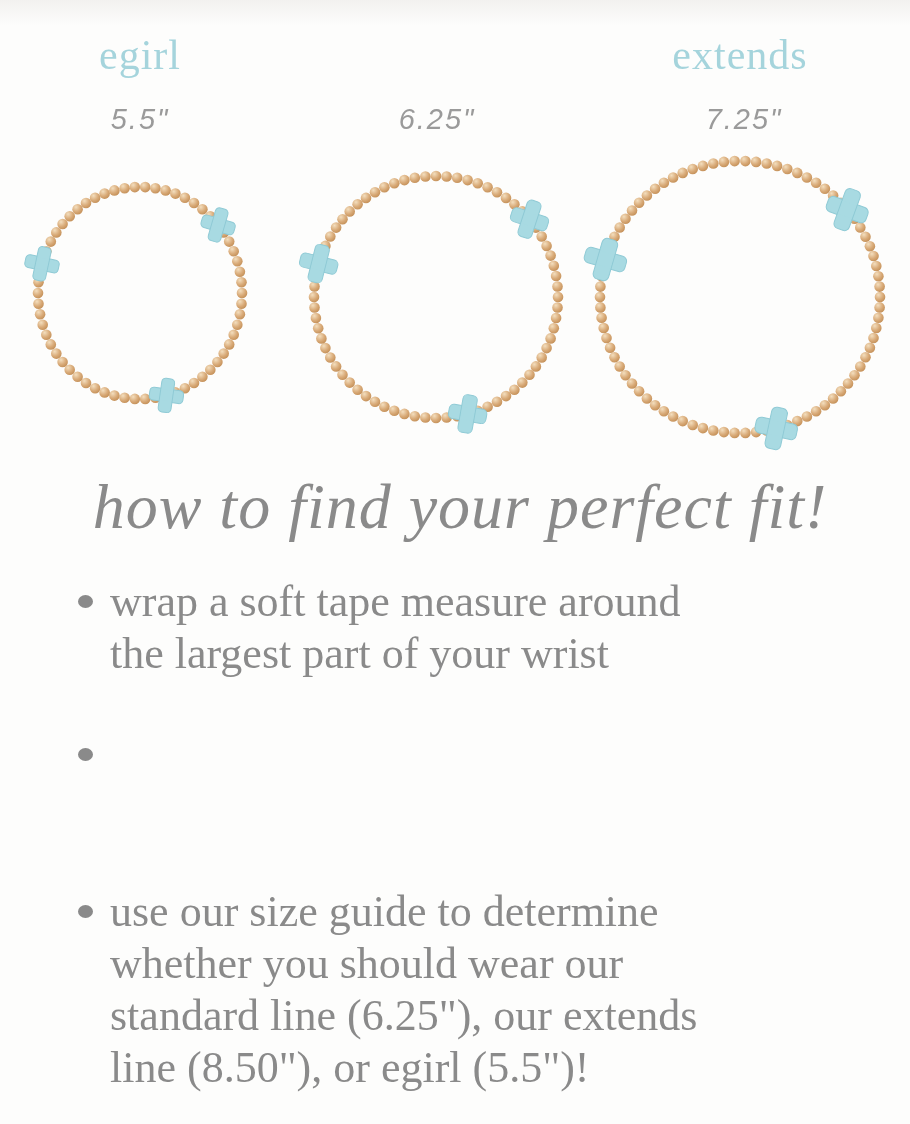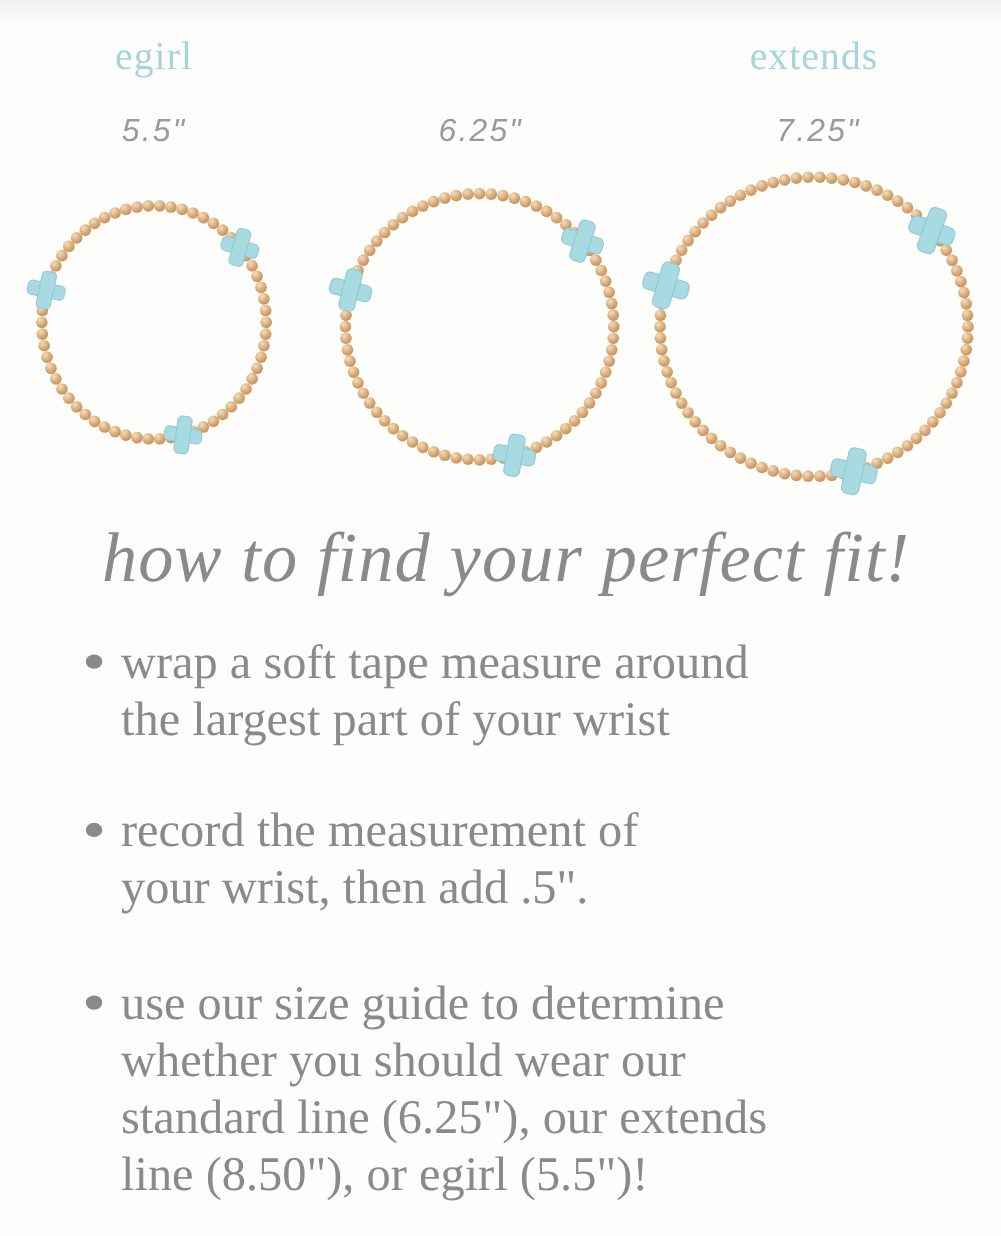--- a/index.html
+++ b/index.html
@@ -11,21 +11,21 @@
     font-family:"Liberation Serif", serif;
   }
   .top-shade{
     position:absolute;top:0;left:0;right:0;height:26px;
     background:linear-gradient(180deg, rgba(205,200,195,0.22), rgba(255,255,255,0));
     pointer-events:none;
   }
   .col-label{
     position:absolute;top:32px;
     transform:translateX(-50%);
-    font-size:36px;line-height:1.1;
+    font-size:42px;line-height:1.1;
     letter-spacing:1px;
     color:var(--accent,#a5d4dc);
     white-space:nowrap;
   }
   .col-size{
     position:absolute;top:104px;
     transform:translateX(-50%);
     font-family:"Liberation Sans", sans-serif;
     font-style:italic;
     font-size:29px;line-height:1.1;
@@ -347,19 +347,17 @@
     </svg>
 
   <div class="heading">how to find your perfect fit!</div>
 
   <div class="bullet-dot" style="top:595px"></div>
   <div class="bullet-dot" style="top:748px"></div>
   <div class="bullet-dot" style="top:905px"></div>
 
   <div class="bullet" style="top:576px">wrap a soft tape measure around
 the largest part of your wrist</div>
-  <div class="bullet" style="top:729px">record the measurement of
-your wrist, then add .5".</div>
   <div class="bullet" style="top:886px">use our size guide to determine
 whether you should wear our
 standard line (6.25"), our extends
 line (8.50"), or egirl (5.5")!</div>
 </div>
 
 </body></html>

